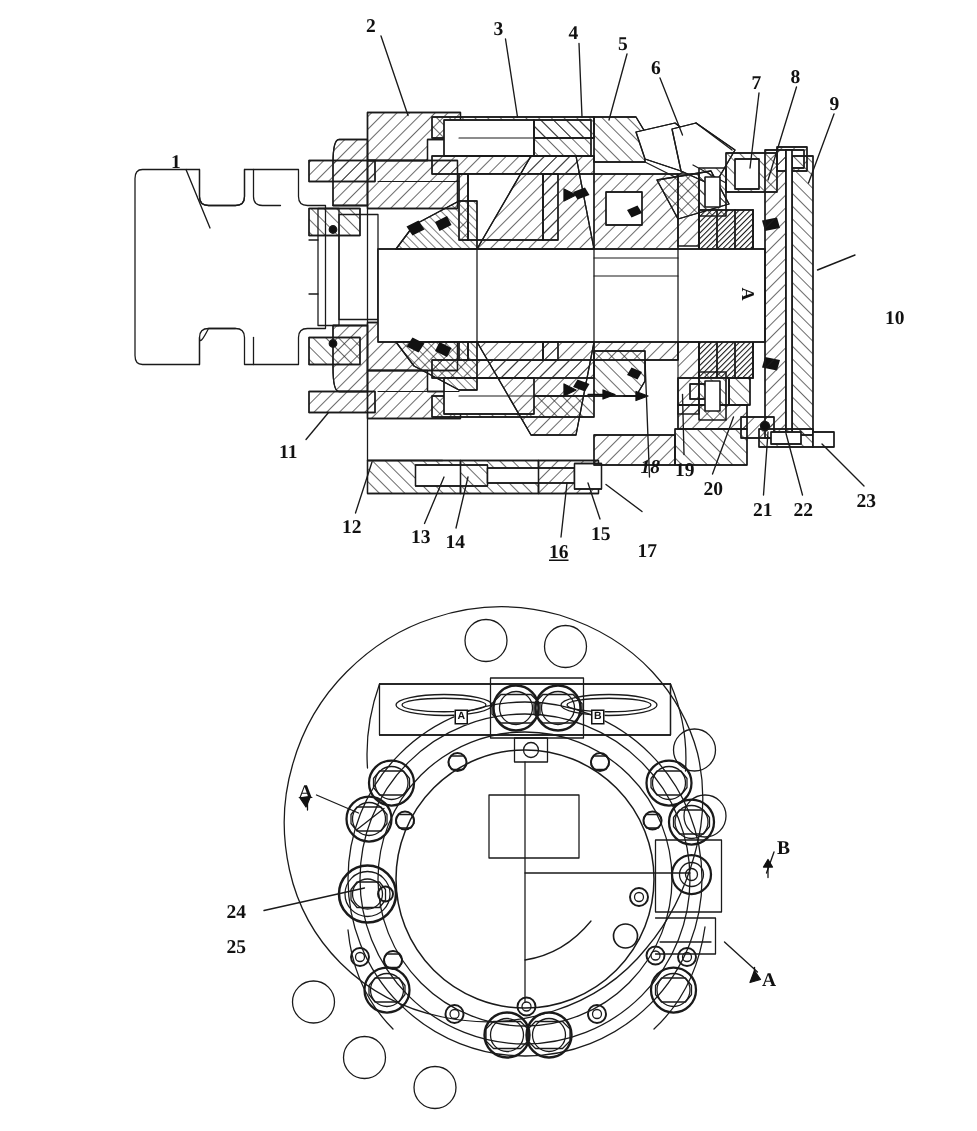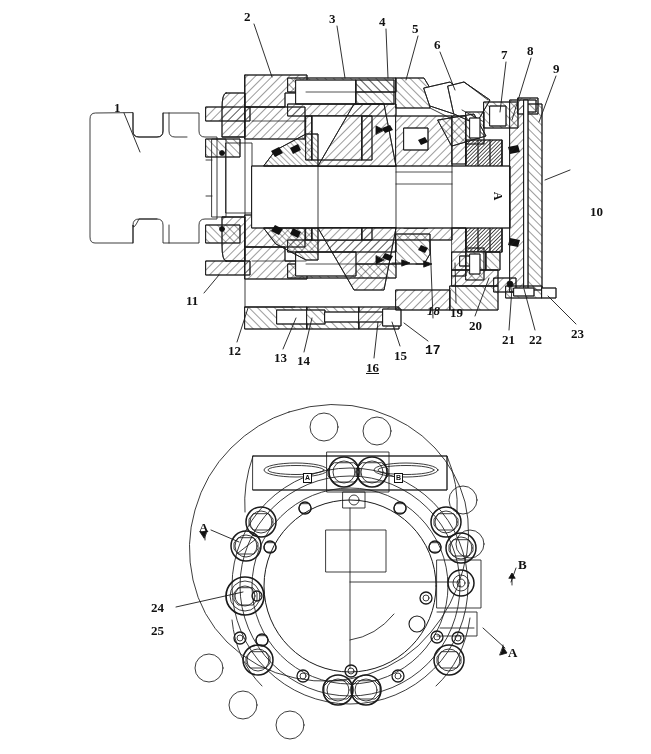--- a/index.html
+++ b/index.html
@@ -549,21 +549,21 @@
   <span class="callout" style="left:501px;top:48px;">7</span>
   <span class="callout" style="left:527px;top:44px;">8</span>
   <span class="callout" style="left:553px;top:62px;">9</span>
   <span class="callout" style="left:590px;top:163px;margin-top:42px;">10</span>
   <span class="callout" style="left:186px;top:294px;">11</span>
   <span class="callout" style="left:228px;top:344px;">12</span>
   <span class="callout" style="left:274px;top:351px;">13</span>
   <span class="callout" style="left:297px;top:354px;">14</span>
   <span class="callout" style="left:394px;top:349px;text-align:center;">15</span>
   <span class="callout" style="left:366px;top:361px;text-decoration:underline;">16</span>
-  <span class="callout" style="left:425px;top:344px;font-family:Liberation Mono, monospace;">17</span>
+  <span class="callout" style="left:425px;top:360px;">17</span>
   <span class="callout" style="left:427px;top:304px;font-style:italic;">18</span>
   <span class="callout" style="left:450px;top:306px;">19</span>
   <span class="callout" style="left:469px;top:319px;">20</span>
   <span class="callout" style="left:502px;top:333px;">21</span>
   <span class="callout" style="left:529px;top:333px;">22</span>
   <span class="callout" style="left:571px;top:327px;text-align:center;">23</span>
 
   <span class="callout sm" style="left:494px;top:190px;transform:rotate(90deg);">A</span>
 
   <span class="callout" style="left:151px;top:601px;">24</span>

